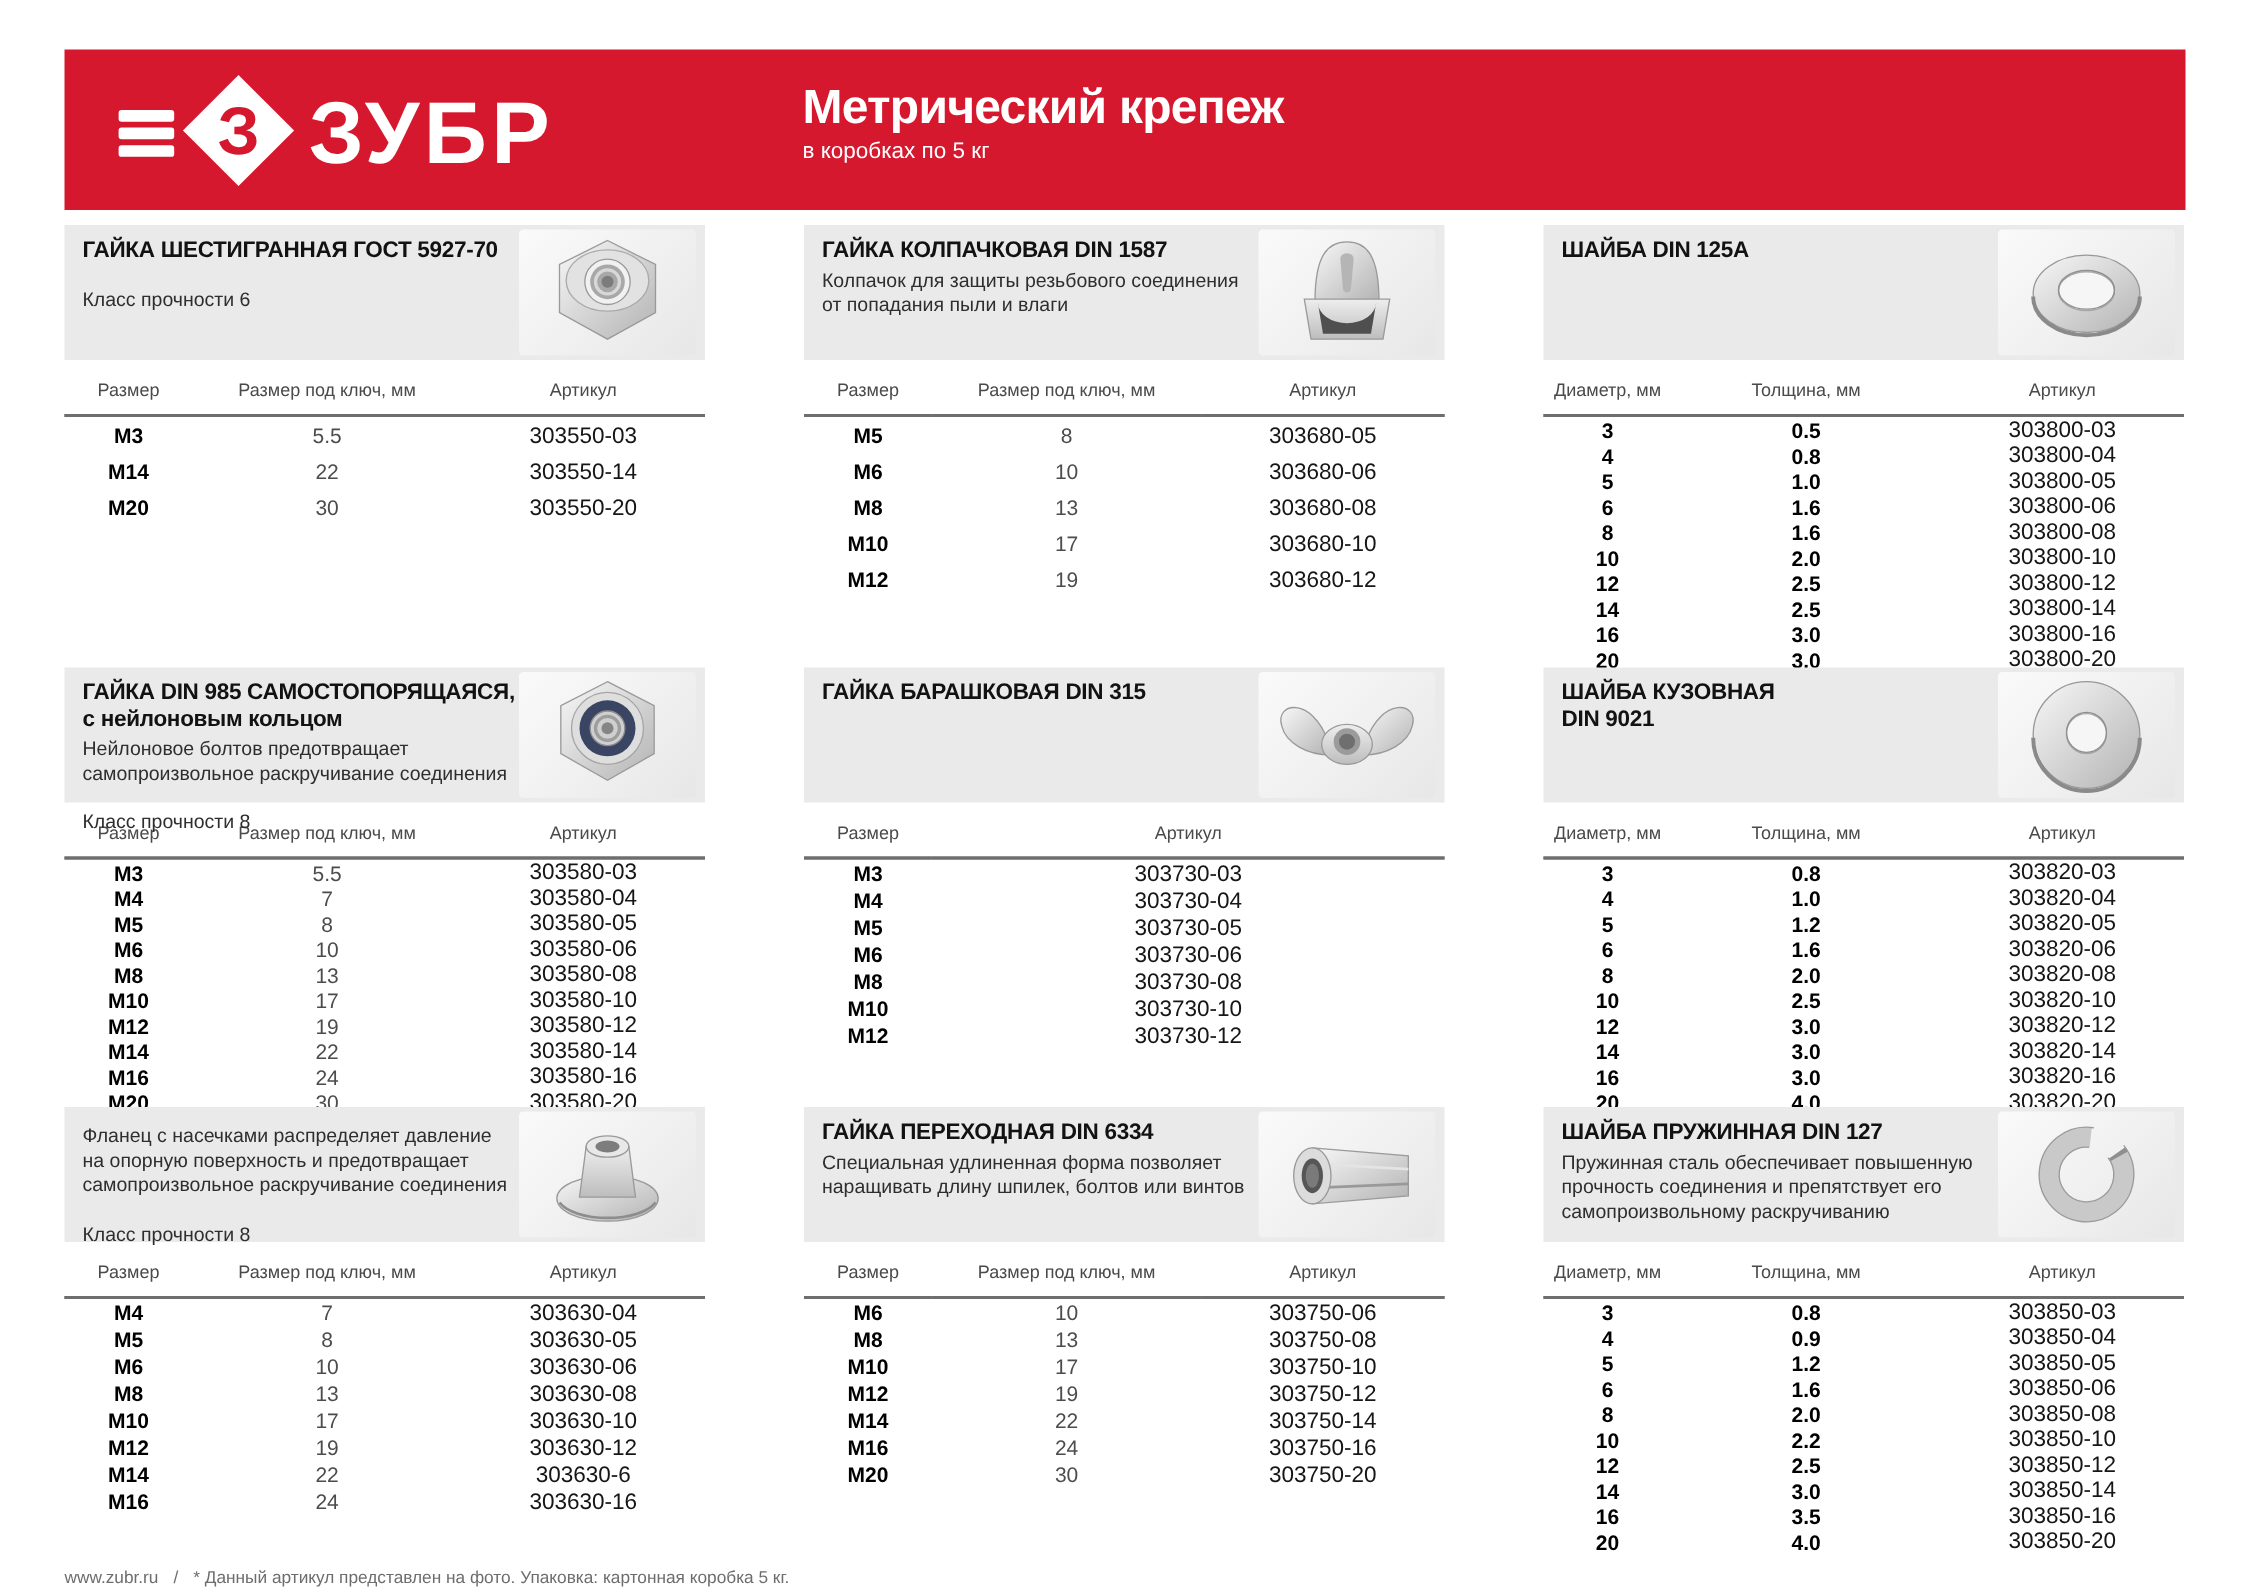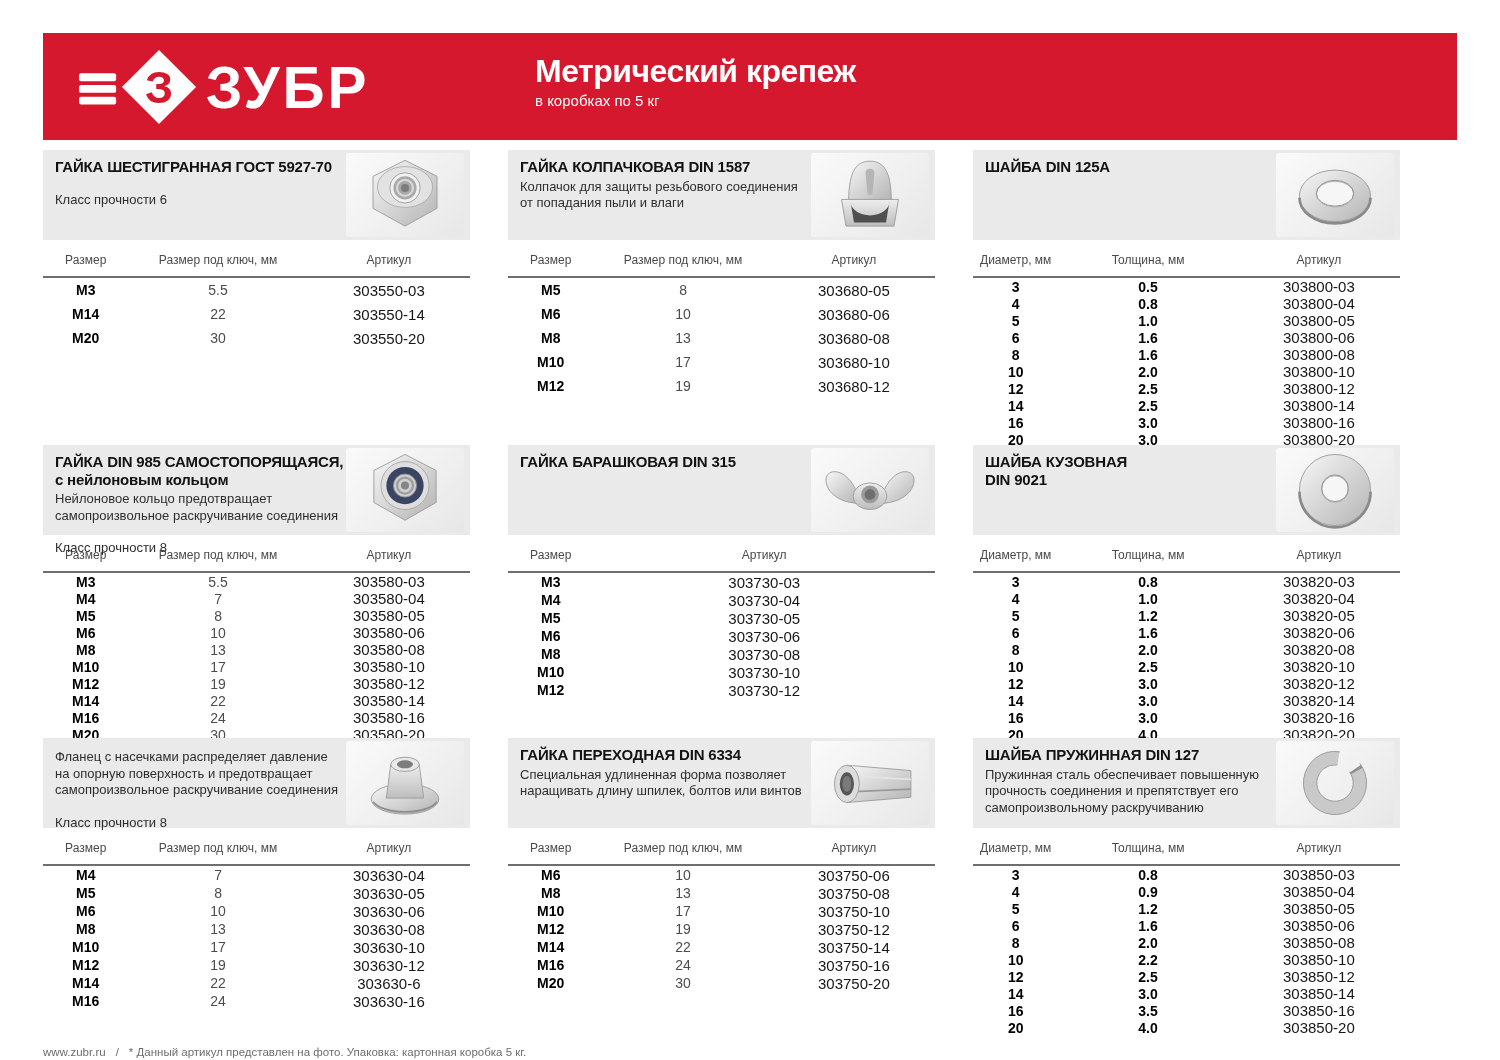--- a/index.html
+++ b/index.html
@@ -20,21 +20,21 @@
   }
   .banner-sub {
     position:absolute; left:492px; top:60px; color:#fff;
     font-size:15px; line-height:1;
   }
   
   .content {
     margin:10px 43px 0 43px;
     display:grid;
     grid-template-columns:427px 427px 427px;
-    column-gap:38px;
+    column-gap:66px;
     grid-template-rows:295px 293px auto;
   }
   .section { position:relative; }
   .sec-head {
     position:relative; background:#eaeaea; height:90px;
     padding:8px 10px 0 12px; box-sizing:border-box;
   }
   .sec-title {
     margin:0; font-size:15px; font-weight:bold; color:#121212;
     line-height:1.18; letter-spacing:-0.2px;
@@ -271,21 +271,21 @@
             <td class="col-val bold">3.0</td>
             <td class="col-art">303800-20</td>
           </tr>
         </tbody>
     </table>
   </section>
 
   <section class="section">
     <div class="sec-head">
       <h2 class="sec-title"><span class="t1">ГАЙКА DIN 985 САМОСТОПОРЯЩАЯСЯ,</span><span class="t2">с нейлоновым кольцом</span></h2>
-      <p class="sec-desc">Нейлоновое кольцо предотвращает самопроизвольное раскручивание соединения</p>
+      <p class="sec-desc">Нейлоновое болтов предотвращает самопроизвольное раскручивание соединения</p>
       <p class="sec-desc sec-note">Класс прочности 8</p>
       <div class="sec-photo">
           <svg viewBox="0 0 120 90">
     <polygon points="60,5 95,23 95,59 60,79 25,59 25,23" fill="url(#metal)" stroke="#9a9a9a"></polygon>
     <circle cx="60" cy="40" r="27" fill="#dedede" stroke="#a5a5a5"></circle>
     <circle cx="60" cy="40" r="21" fill="#3a4563"></circle>
     <circle cx="60" cy="40" r="13" fill="#cfcfcf" stroke="#8d8d8d"></circle>
     <circle cx="60" cy="40" r="9" fill="none" stroke="#9e9e9e" stroke-width="2.5"></circle>
     <circle cx="60" cy="40" r="4.5" fill="#858585"></circle>
   </svg>

